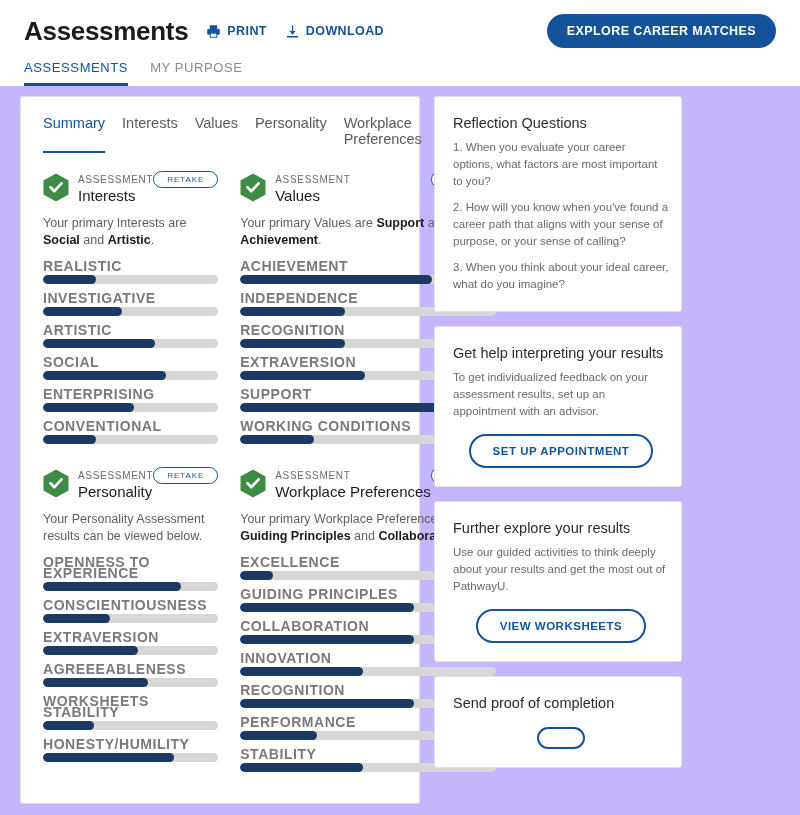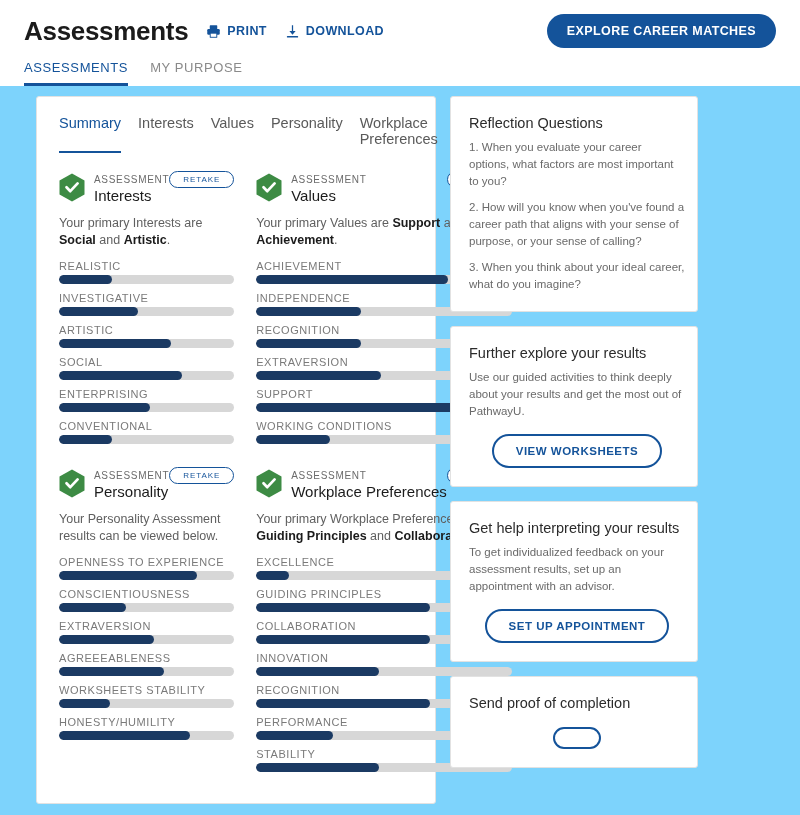--- a/index.html
+++ b/index.html
@@ -3,21 +3,21 @@
 <meta charset="utf-8">
 <style>
   * { box-sizing: border-box; }
   html, body {
     margin: 0; padding: 0;
     width: 800px; height: 815px;
     background: #f4f4f4;
     font-family: "Liberation Sans", sans-serif;
     overflow: hidden;
   }
-  .page { width: 800px; height: 815px; position: relative; background: #7dd3fc; }
+  .page { width: 800px; height: 815px; position: relative; background: #c4b5fd; }
 
   
   .header {
     padding: 14px 24px 0 24px;
     display: flex; align-items: center;
     background: #fff;
   }
   .page-title {
     font-size: 26px; font-weight: 700; color: #1b1b1b;
     letter-spacing: -0.3px; margin: 0 18px 0 0; line-height: 30px;
@@ -49,21 +49,21 @@
   .tab.active { color: #14539a; border-bottom-color: #14539a; font-weight: 400; }
 
   
   .content {
     display: flex; gap: 14px; padding: 10px 20px 0 20px;
     align-items: flex-start;
   }
   .card {
     background: #fff; border: 1px solid #e2e2e2; border-radius: 3px;
   }
-  .main-card { width: 400px; padding: 18px 22px 22px 22px; margin-left: 16px; }
+  .main-card { width: 400px; padding: 18px 22px 22px 22px; }
   .side-col { width: 248px; display: flex; flex-direction: column; gap: 14px; }
 
   
   .inner-tabs { display: flex; gap: 17px; margin-bottom: 16px; }
   .itab {
     font-size: 14.5px; color: #5a5a5a; cursor: pointer;
     padding-bottom: 4px; border-bottom: 2px solid transparent;
   }
   .itab.active { color: #14539a; border-bottom-color: #14539a; }
 
@@ -86,22 +86,22 @@
     padding: 3px 13px; cursor: pointer; align-self: flex-start;
     font-family: "Liberation Sans", sans-serif; margin-top: 2px;
   }
   .assess-desc {
     font-size: 12.5px; color: #5f5f5f; line-height: 17px; margin-bottom: 12px;
   }
   .assess-desc b { color: #1b1b1b; font-weight: 700; }
 
   .bar-row { margin-bottom: 9px; }
   .bar-label {
-    font-size: 11px; letter-spacing: .55px; color: #7a7a7a;
-    margin-bottom: 3px; line-height: 11px;
+    font-size: 14px; letter-spacing: .55px; color: #7a7a7a;
+    margin-bottom: 3px; line-height: 11px; font-weight: bold;
   }
   .bar-track {
     height: 9px; background: #d7d7d7; border-radius: 5px; overflow: hidden;
   }
   .bar-fill { height: 9px; background: #1b3a63; border-radius: 5px; }
 
   
   .side-card { padding: 16px 12px 18px 18px; }
   .side-title {
     font-size: 14.5px; color: #2b2b2b; line-height: 20px; margin-bottom: 6px;
@@ -391,31 +391,31 @@
     <div class="side-col">
 
       <div class="card side-card">
         <div class="side-title">Reflection Questions</div>
         <p class="side-p">1. When you evaluate your career options, what factors are most important to you?</p>
         <p class="side-p">2. How will you know when you've found a career path that aligns with your sense of purpose, or your sense of calling?</p>
         <p class="side-p">3. When you think about your ideal career, what do you imagine?</p>
       </div>
 
       <div class="card side-card">
+        <div class="side-title">Get help interpreting your results</div>
+        <p class="side-p">To get individualized feedback on your assessment results, set up an appointment with an advisor.</p>
+        <button class="outline-btn">SET UP APPOINTMENT</button>
+      </div>
+
+      <div class="card side-card">
         <div class="side-title">Further explore your results</div>
         <p class="side-p">Use our guided activities to think deeply about your results and get the most out of PathwayU.</p>
         <button class="outline-btn">VIEW WORKSHEETS</button>
       </div>
 
       <div class="card side-card">
-        <div class="side-title">Get help interpreting your results</div>
-        <p class="side-p">To get individualized feedback on your assessment results, set up an appointment with an advisor.</p>
-        <button class="outline-btn">SET UP APPOINTMENT</button>
-      </div>
-
-      <div class="card side-card">
         <div class="side-title">Send proof of completion</div>
         <button class="outline-btn"></button>
       </div>
 
     </div>
   </div>
 </div>
 
 </body></html>

